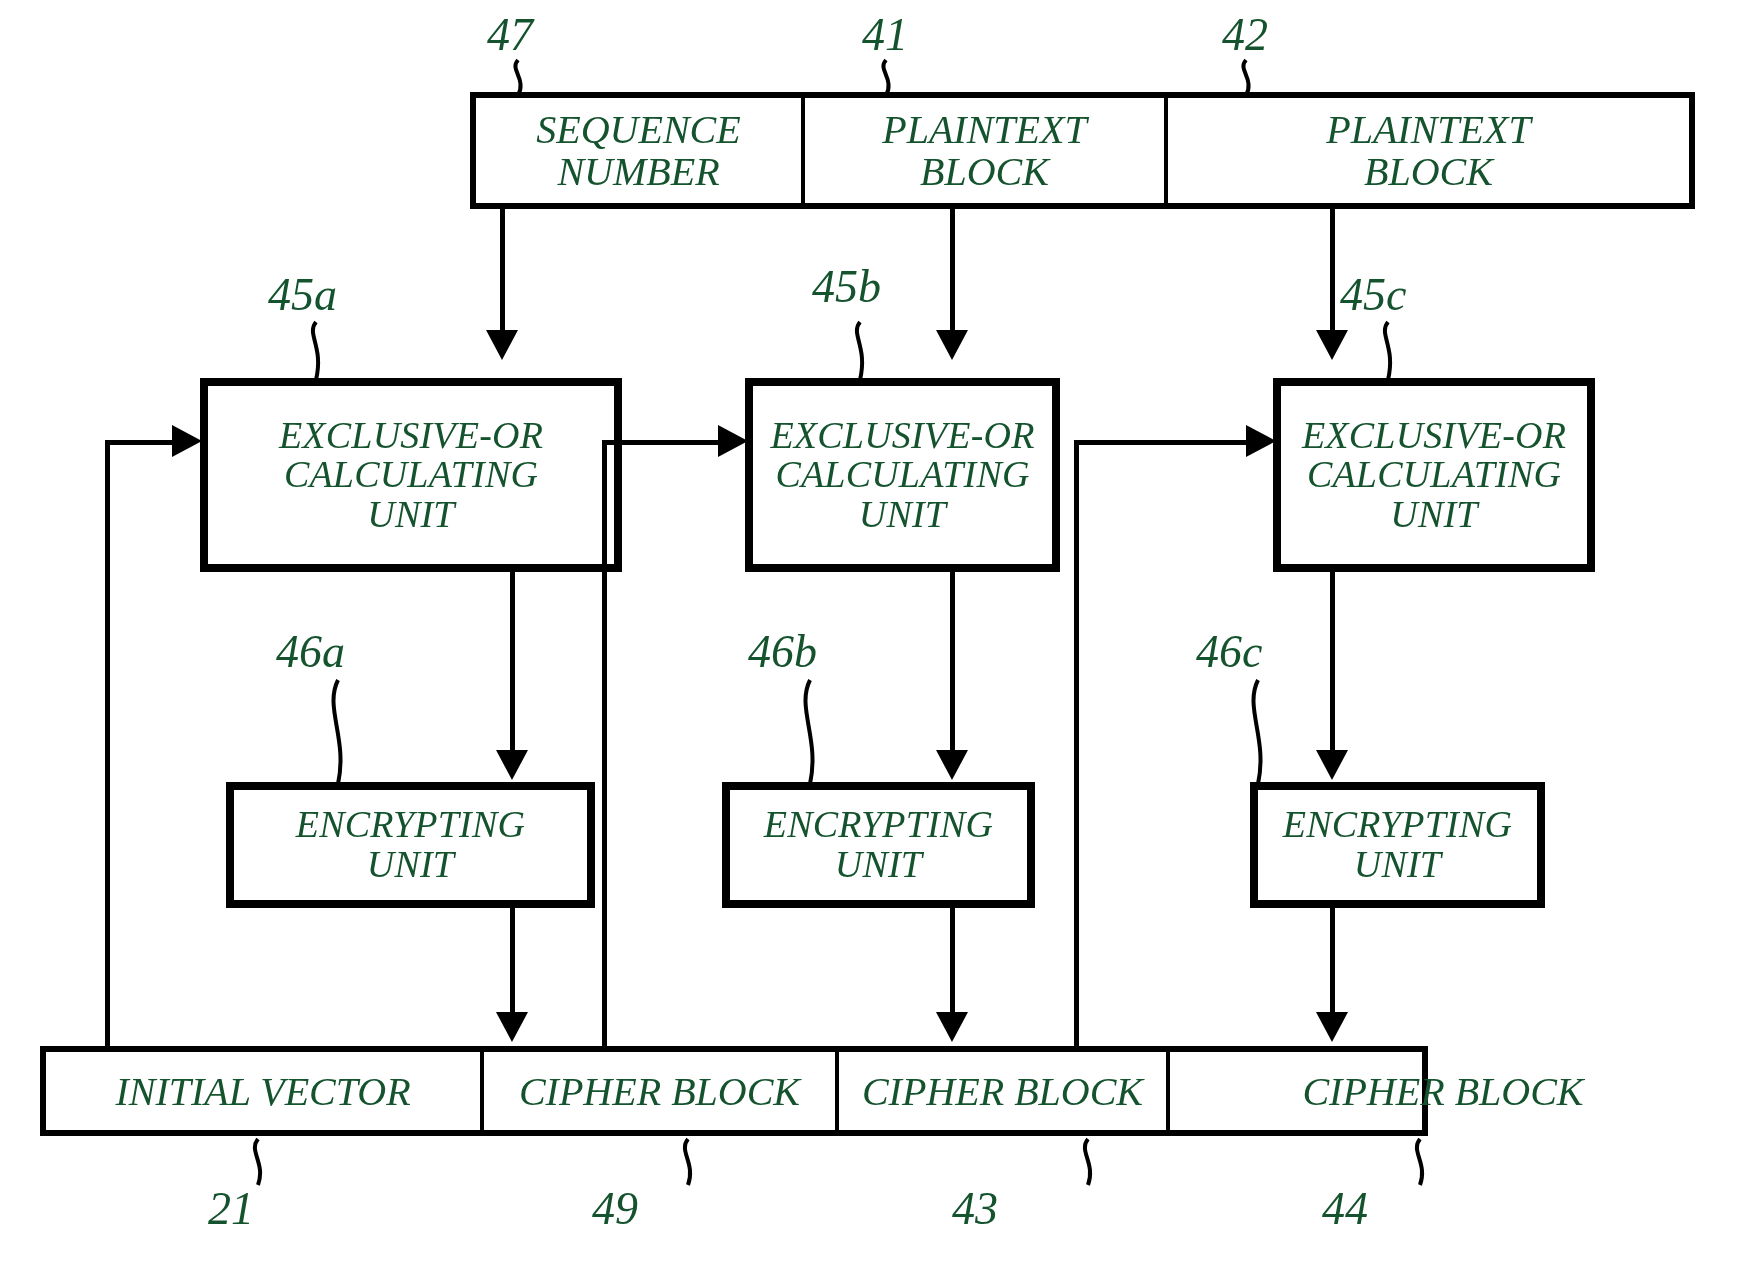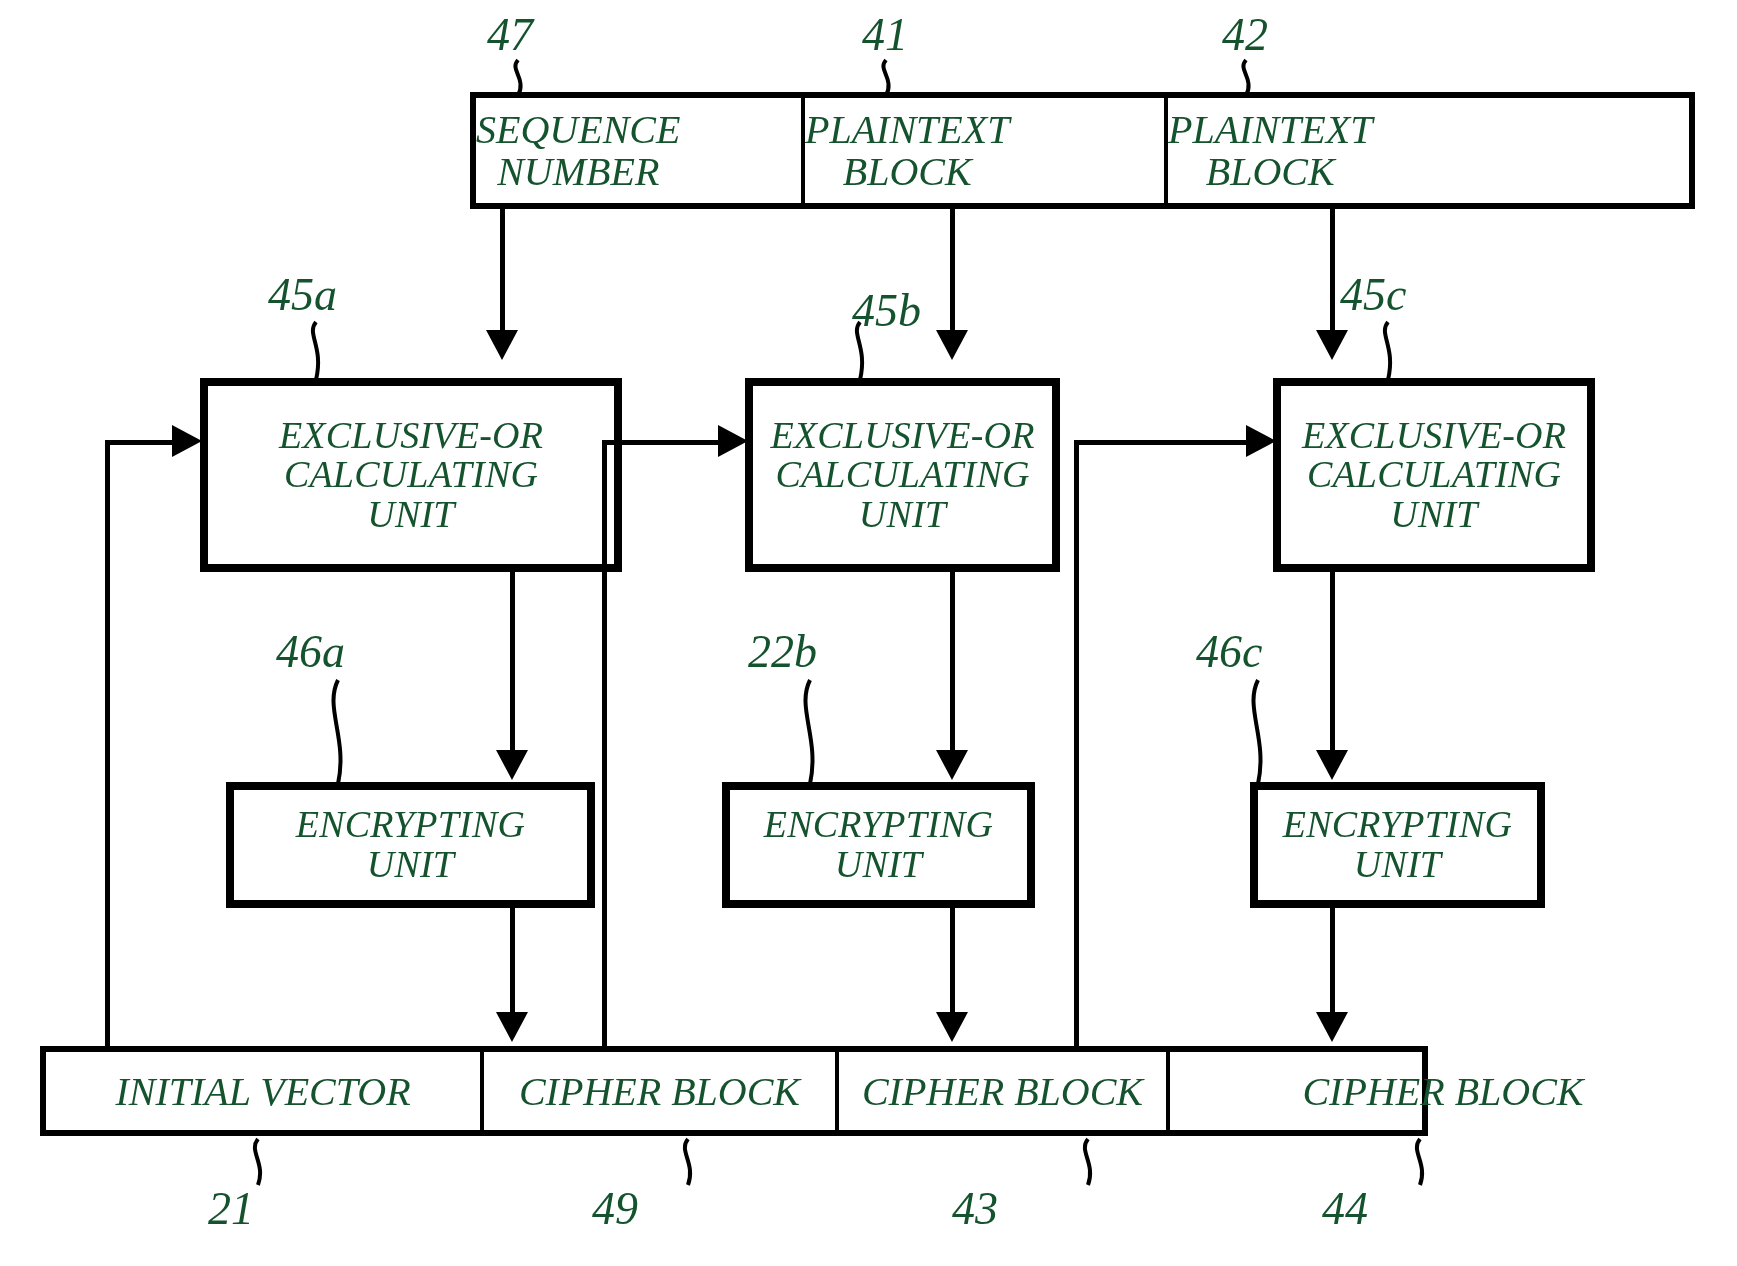--- a/index.html
+++ b/index.html
@@ -41,21 +41,21 @@
     border: 6px solid #000;
     box-sizing: border-box;
     display: flex;
     background: #fff;
   }
   .topbar .cell {
     flex: 0 0 auto;
     box-sizing: border-box;
     display: flex;
     align-items: center;
-    justify-content: flex-start;
+    justify-content: center;
     text-align: center;
     font-size: 40px;
     line-height: 1.03;
     border-right: 4px solid #000;
   }
   .topbar .cell:last-child { border-right: none; }
 
   
   .bottombar {
     position: absolute;
@@ -182,21 +182,21 @@
   <div class="arrow-down" style="left:936px; top:330px;"></div>
 
   <div class="vline" style="left:1330px; top:209px; height:123px;"></div>
   <div class="arrow-down" style="left:1316px; top:330px;"></div>
 
   <div class="ref" style="left:268px; top:268px;">45a</div>
   <svg class="lead" style="left:296px; top:320px;" width="40" height="62" viewBox="0 0 40 62">
     <path d="M20 2 C 10 14, 28 26, 20 60" stroke="#000" stroke-width="4" fill="none"></path>
   </svg>
 
-  <div class="ref" style="left:812px; top:284px;margin-left:40px;">45b</div>
+  <div class="ref" style="left:812px; top:260px;">45b</div>
   <svg class="lead" style="left:840px; top:320px;" width="40" height="62" viewBox="0 0 40 62">
     <path d="M20 2 C 10 14, 28 26, 20 60" stroke="#000" stroke-width="4" fill="none"></path>
   </svg>
 
   <div class="ref" style="left:1340px; top:268px;">45c</div>
   <svg class="lead" style="left:1368px; top:320px;" width="40" height="62" viewBox="0 0 40 62">
     <path d="M20 2 C 10 14, 28 26, 20 60" stroke="#000" stroke-width="4" fill="none"></path>
   </svg>
 
   <div class="box xorbox" style="left:200px; top:378px; width:422px; height:194px;">
@@ -221,21 +221,21 @@
       <span>CALCULATING</span><br>
       <span>UNIT</span>
     </span>
   </div>
 
   <div class="ref" style="left:276px; top:625px;">46a</div>
   <svg class="lead" style="left:318px; top:678px;" width="40" height="108" viewBox="0 0 40 108">
     <path d="M20 2 C 6 30, 30 60, 20 106" stroke="#000" stroke-width="4" fill="none"></path>
   </svg>
 
-  <div class="ref" style="left:748px; top:625px;">22b</div>
+  <div class="ref" style="left:748px; top:625px;">46b</div>
   <svg class="lead" style="left:790px; top:678px;" width="40" height="108" viewBox="0 0 40 108">
     <path d="M20 2 C 6 30, 30 60, 20 106" stroke="#000" stroke-width="4" fill="none"></path>
   </svg>
 
   <div class="ref" style="left:1196px; top:625px;">46c</div>
   <svg class="lead" style="left:1238px; top:678px;" width="40" height="108" viewBox="0 0 40 108">
     <path d="M20 2 C 6 30, 30 60, 20 106" stroke="#000" stroke-width="4" fill="none"></path>
   </svg>
 
   <div class="box encbox" style="left:226px; top:782px; width:369px; height:126px;">

